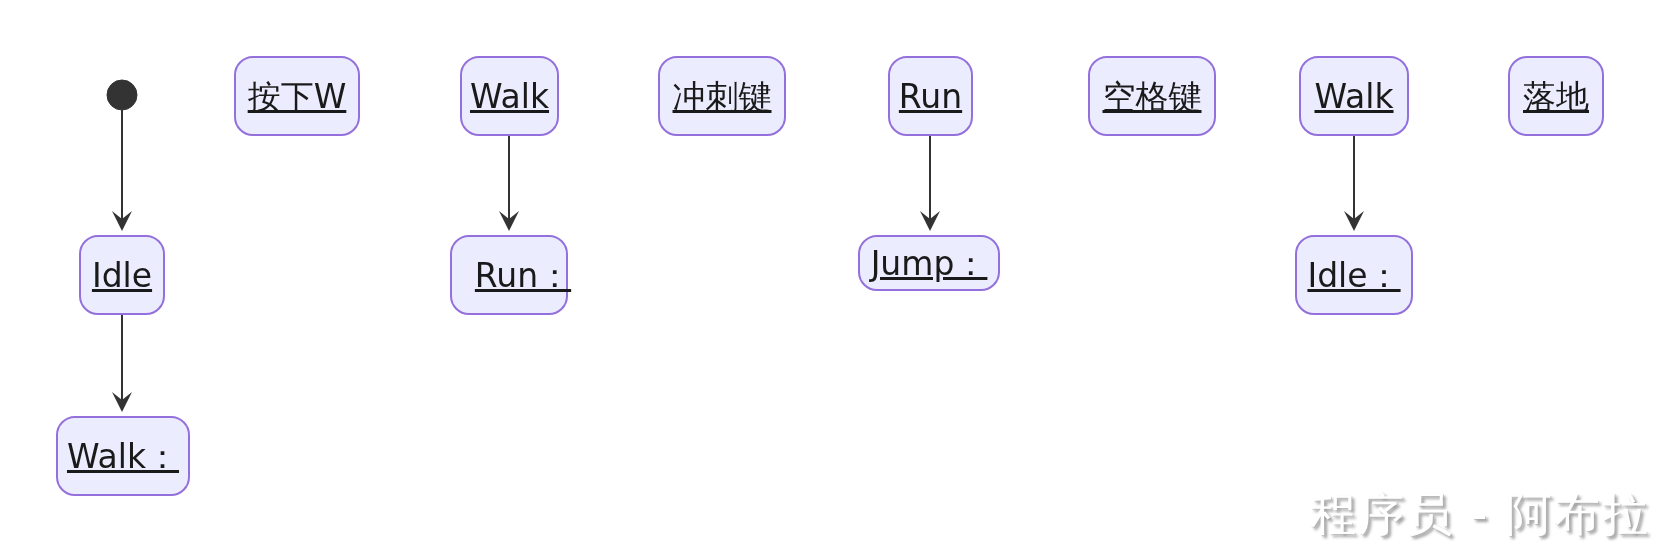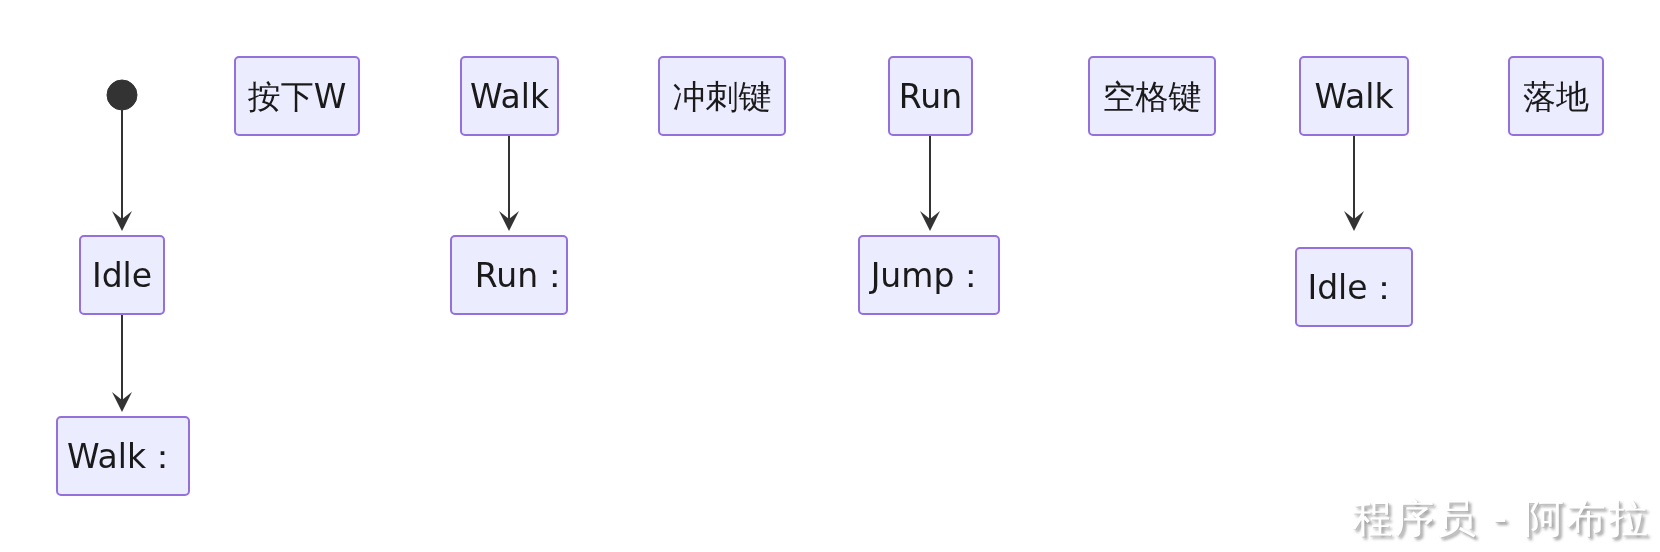--- a/index.html
+++ b/index.html
@@ -17,48 +17,49 @@
   #edge-layer{
     position:absolute;
     left:0;top:0;
     width:1660px;height:552px;
   }
   .state-node{
     position:absolute;
     box-sizing:border-box;
     background:#ECECFF;
     border:2px solid #9370DB;
-    border-radius:5px;
+    border-radius:19px;
     display:flex;
     align-items:center;
     justify-content:center;
     font-size:33px;
     color:#1a1a1a;
     white-space:nowrap;
     line-height:1;
+    text-decoration:underline;
   }
   
   .n-press-w   {left:234px; top:56px;  width:126px; height:80px;}
   .n-walk      {left:460px; top:56px;  width:99px;  height:80px;}
   .n-sprint-key{left:658px; top:56px;  width:128px; height:80px;}
   .n-run       {left:888px; top:56px;  width:85px;  height:80px;}
   .n-space-key {left:1072px;top:56px;  width:128px; height:80px;margin-left:16px;}
   .n-jump      {left:1299px;top:56px;  width:110px; height:80px;}
   .n-land      {left:1508px;top:56px;  width:96px;  height:80px;}
   .n-idle      {left:79px;  top:235px; width:86px;  height:80px;}
   .n-run-desc  {left:450px; top:235px; width:118px; height:80px;padding-left:28px;}
-  .n-jump-desc {left:858px; top:235px; width:142px; height:80px;}
-  .n-idle-desc {left:1295px;top:235px; width:118px; height:80px;margin-top:12px;}
+  .n-jump-desc {left:858px; top:235px; width:142px; height:56px;}
+  .n-idle-desc {left:1295px;top:235px; width:118px; height:80px;}
   .n-walk-desc {left:56px;  top:416px; width:134px; height:80px;}
 
   #watermark{
     position:absolute;
     right:10px;
     bottom:6px;
-    font-size:40px;
+    font-size:46px;
     letter-spacing:2px;
     color:#ffffff;
     text-shadow:3px 3px 3px #a0a0a0, 1px 1px 1px #c9c9c9;
     white-space:nowrap;
     user-select:none;
   }
 </style>
 </head>
 <body>
 

